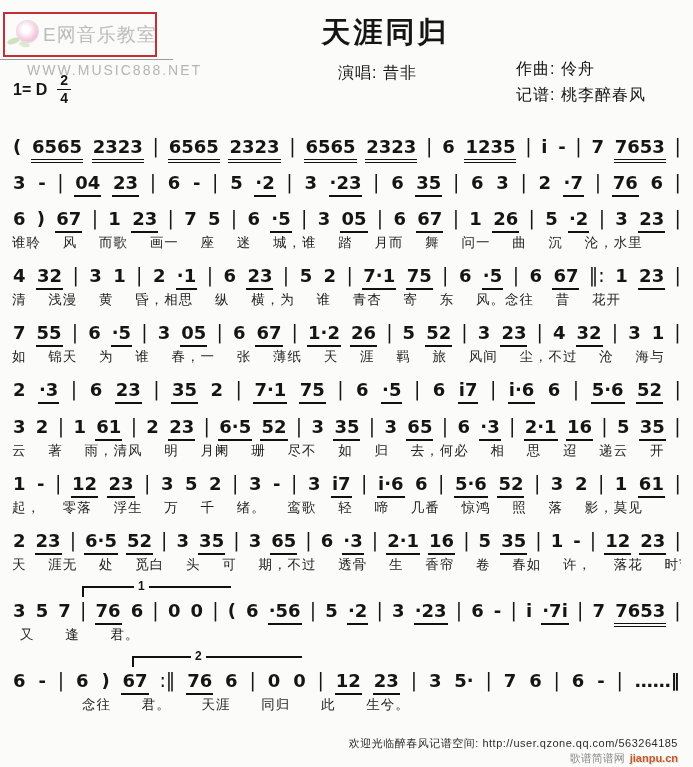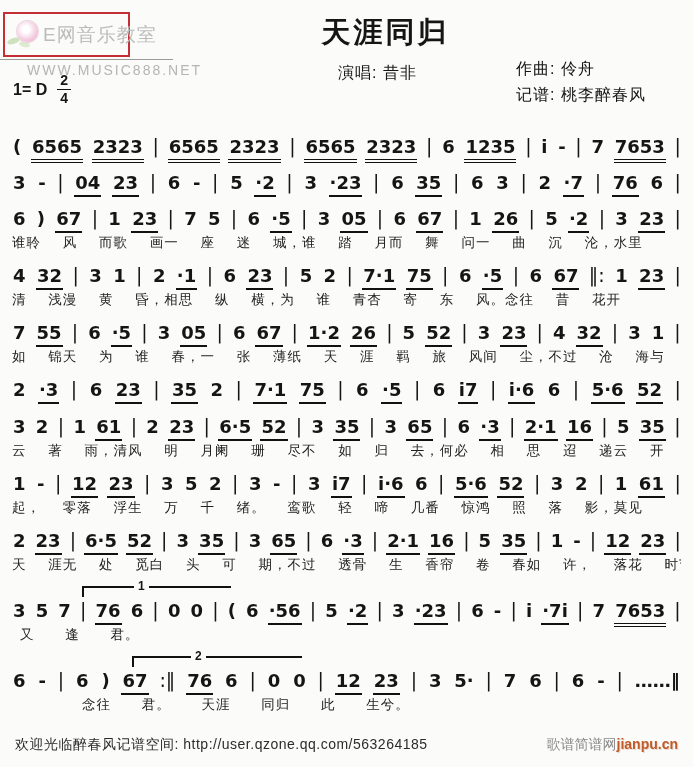--- a/index.html
+++ b/index.html
@@ -4,21 +4,21 @@
 <style>
   html,body{margin:0;padding:0}
   body{
     width:693px;height:767px;position:relative;overflow:hidden;
     background:#fbfbfa;color:#151515;
     font-family:"Liberation Sans","DejaVu Sans",sans-serif;
   }
   
   .header{position:relative;height:130px}
   .logo-box{
-    position:absolute;left:3px;top:12px;width:127px;height:45px;
+    position:absolute;left:3px;top:12px;width:154px;height:45px;
     border:2px solid #c32f35;display:flex;align-items:center;padding-left:4px;box-sizing:border-box;
   }
   .flower{position:relative;width:30px;height:30px;flex:0 0 30px;margin-right:4px}
   .flower .petal{
     position:absolute;left:8px;top:1px;width:21px;height:21px;border-radius:50%;
     background:radial-gradient(circle at 42% 40%, #ffffff 20%, #f2cadd 62%, #e3a9c8 100%);
     box-shadow:0 0 0 1px #eed4e2;
   }
   .flower .leaf1,.flower .leaf2{position:absolute;background:#cfe2bf;border-radius:50%}
   .flower .leaf1{left:-2px;top:18px;width:13px;height:6px;transform:rotate(-18deg)}
@@ -59,25 +59,25 @@
   .volta{position:absolute;top:1px;height:9px;border-top:2px solid #111;border-left:2px solid #111}
   .volta .vlabel{
     position:absolute;left:34%;top:-9px;background:#fbfbfa;padding:0 4px;
     font-size:12px;font-weight:bold;line-height:15px;
   }
   .volta-1{left:70px;width:147px}
   .volta-2{left:120px;width:168px}
   
   .footer{
     position:absolute;left:0;right:0;top:736px;display:flex;justify-content:space-between;
-    padding:0 15px;font-size:14px;align-items:flex-end;
+    padding:0 15px;font-size:11px;align-items:flex-end;flex-direction:column;
   }
   .footer-left{color:#2c2c2c;letter-spacing:.5px}
   .footer-right{white-space:nowrap}
-  .site-name{color:#8a8a8a;}
+  .site-name{color:#8a8a8a;margin-right:5px}
   .brand{font-weight:bold;text-shadow:1px 1px 0 #e8d9cf}
 </style>
 </head>
 <body>
 
 <div class="header">
   <div class="logo-box" style="border-color: rgb(195, 47, 53);">
     <span class="flower">
       <span class="leaf1"></span>
         <span class="leaf2"></span>

